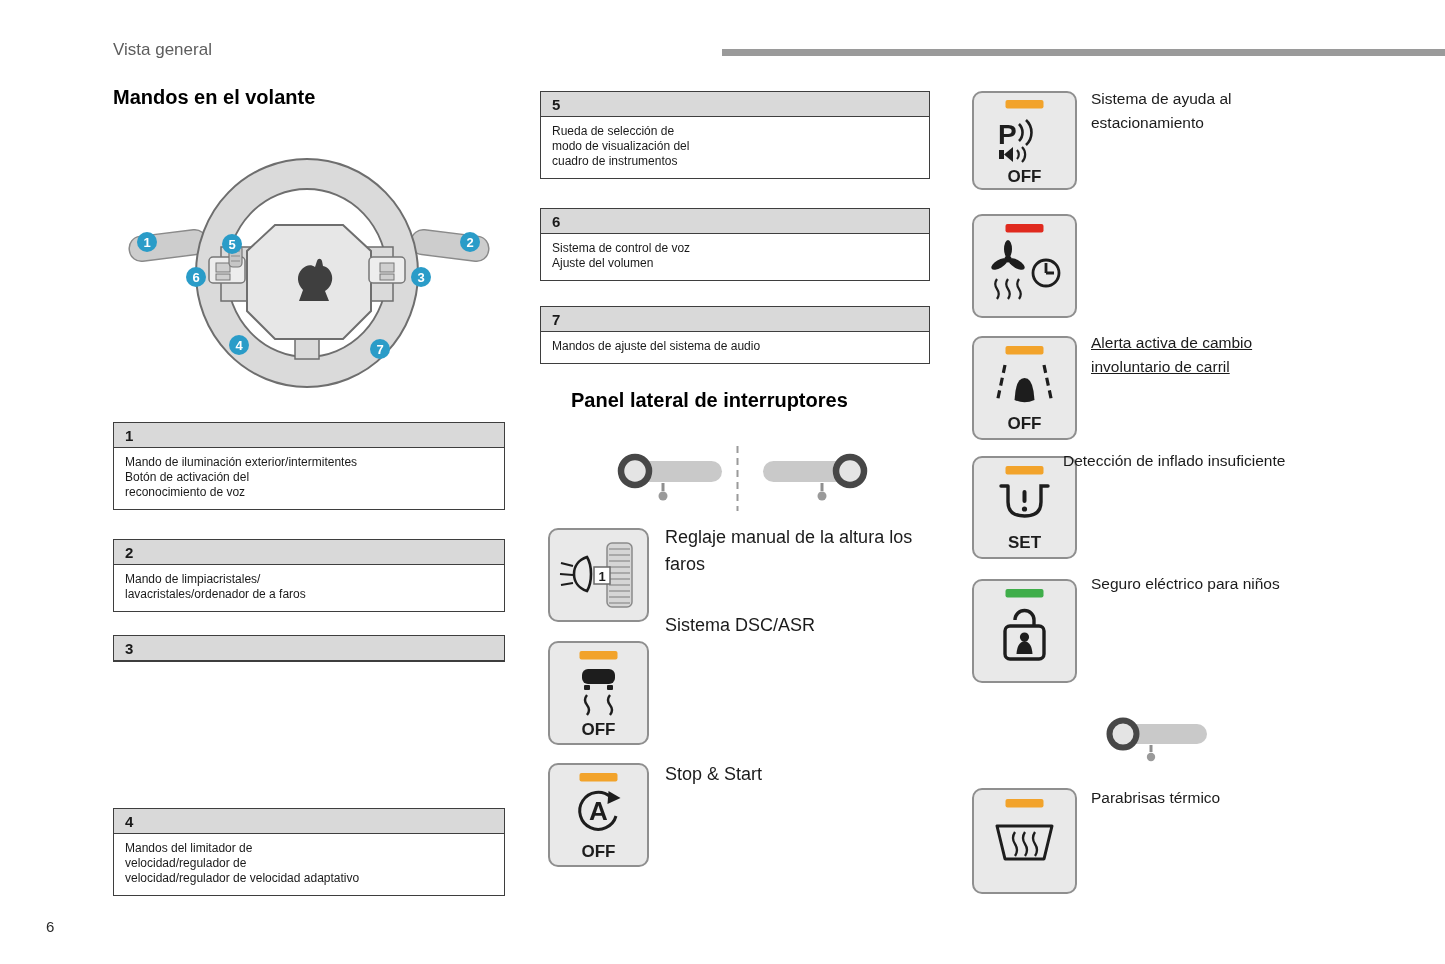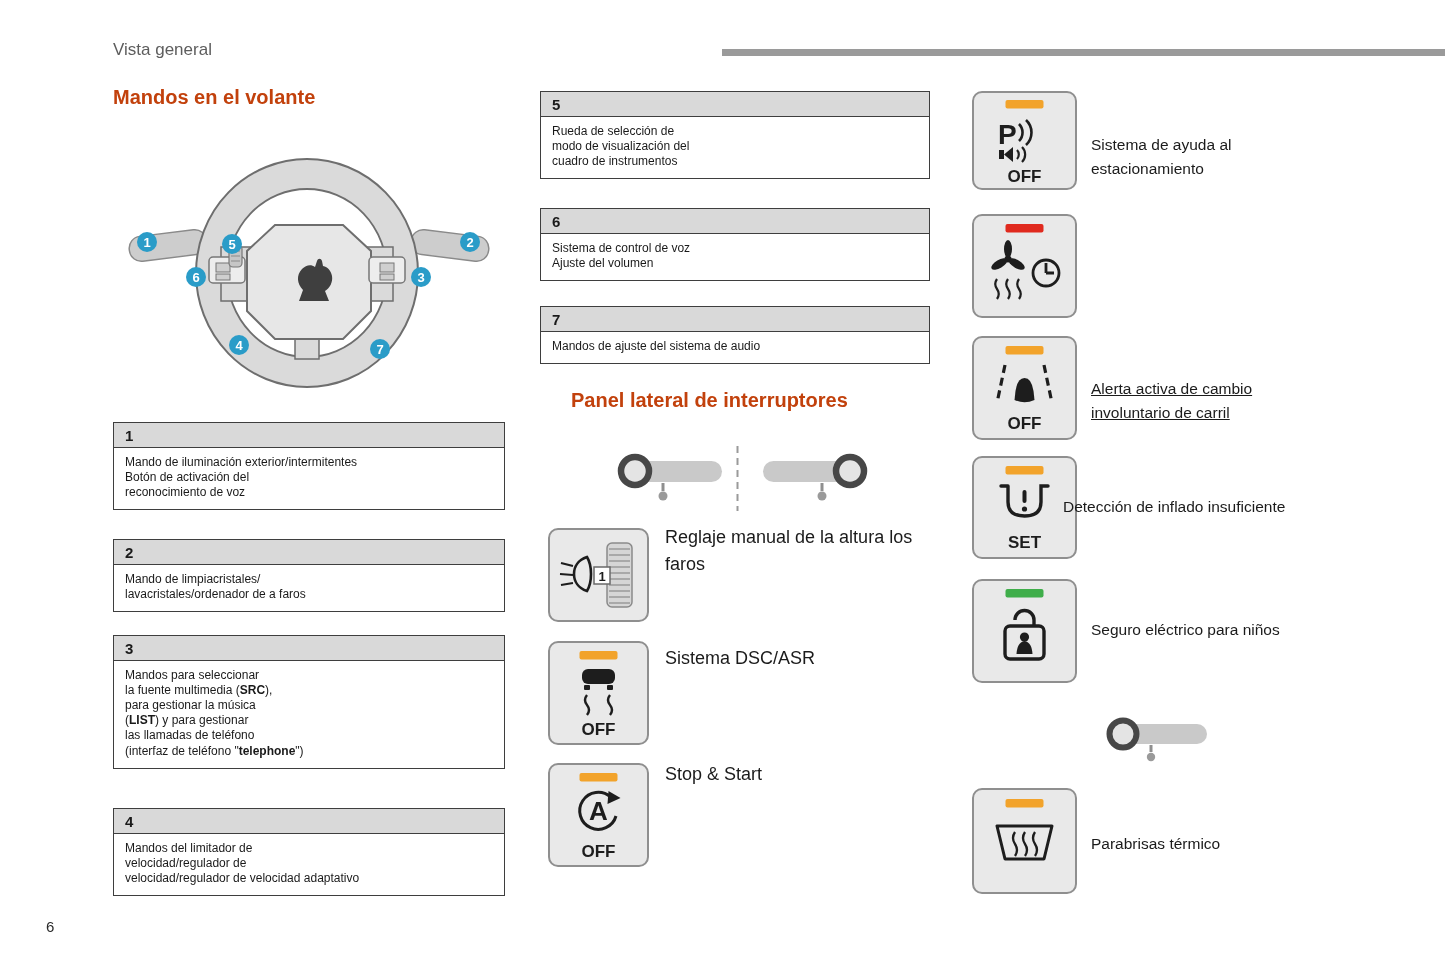--- a/index.html
+++ b/index.html
@@ -4,31 +4,31 @@
 <style>
   * { margin:0; padding:0; box-sizing:border-box; }
   html,body { background:#ffffff; }
   body { font-family:"Liberation Sans", sans-serif; color:#1a1a1a; }
   .page { position:relative; width:1445px; height:964px; background:#fff; overflow:hidden; }
 
   .page-header { position:absolute; left:113px; top:40px; font-size:17px; color:#5d5d5d; }
   .top-bar { position:absolute; left:722px; top:49px; width:723px; height:7px; background:#9a9a9a; }
   .page-number { position:absolute; left:46px; top:918px; font-size:15px; color:#2a2a2a; }
 
-  .title { position:absolute; font-size:20px; font-weight:bold; color:#c2410c; }
+  .title { position:absolute; font-size:20px; font-weight:bold; color:#000000; }
   .pre { white-space:pre-line; }
 
   .tbl { position:absolute; width:392px; border:1px solid #3e3e3e; background:#fff; }
   .tbl.mid { width:390px; }
   .tbl-head { background:#d9d9d9; border-bottom:1px solid #3e3e3e; font-weight:bold; font-size:15px; padding:3px 11px; height:25px; line-height:19px; }
   .tbl-body { padding:7px 11px 9px 11px; font-size:12px; line-height:1.26; }
 
   .abs { position:absolute; }
   .mid-label { position:absolute; font-size:18px; line-height:1.5; color:#1b1b1b; }
-  .rp-label { position:absolute; font-size:15.5px; line-height:1.55; color:#1b1b1b;margin-top:46px; }
+  .rp-label { position:absolute; font-size:15.5px; line-height:1.55; color:#1b1b1b; }
 
   svg { display:block; }
   svg text { font-family:"Liberation Sans", sans-serif; }
   .off-text { font-size:17px; font-weight:bold; fill:#1d1d1d; }
   .callout-text { font-size:13px; font-weight:bold; fill:#ffffff; }
 </style>
 </head>
 <body>
 
 <div class="page">
@@ -108,26 +108,20 @@
 Botón de activación del
 reconocimiento de voz</div>
   </div>
   <div class="tbl" style="left:113px; top:539px;">
     <div class="tbl-head">2</div>
     <div class="tbl-body pre">Mando de limpiacristales/
 lavacristales/ordenador de a faros</div>
   </div>
   <div class="tbl" style="left:113px; top:635px;">
     <div class="tbl-head">3</div>
-    <div class="tbl-body pre"><span>Mandos para seleccionar
-la fuente multimedia (</span><b>SRC</b><span>),
-para gestionar la música
-(</span><b>LIST</b><span>) y para gestionar
-las llamadas de teléfono
-(interfaz de teléfono "</span><b>telephone</b><span>")</span></div>
   </div>
   <div class="tbl" style="left:113px; top:808px;">
     <div class="tbl-head">4</div>
     <div class="tbl-body pre">Mandos del limitador de
 velocidad/regulador de
 velocidad/regulador de velocidad adaptativo</div>
   </div>
 
   <div class="tbl mid" style="left:540px; top:91px;">
     <div class="tbl-head">5</div>
@@ -178,21 +172,21 @@
   <svg class="abs" style="left:547px; top:640px;" width="103" height="106" viewBox="0 0 103 106">
     <rect x="2" y="2" width="99" height="102" rx="9" fill="#e9e9e9" stroke="#8f8f8f" stroke-width="2"></rect>
     <rect x="32.5" y="11" width="38" height="8.5" rx="2" fill="#F2A32B"></rect>
     <rect x="35" y="29" width="33" height="15" rx="6" fill="#1d1d1d"></rect>
     <rect x="37" y="45" width="6" height="5" rx="1" fill="#1d1d1d"></rect>
     <rect x="60" y="45" width="6" height="5" rx="1" fill="#1d1d1d"></rect>
     <path d="M40,55 q-4,5 0,10 q4,5 0,10" stroke="#1d1d1d" stroke-width="2.4" fill="none"></path>
     <path d="M63,55 q-4,5 0,10 q4,5 0,10" stroke="#1d1d1d" stroke-width="2.4" fill="none"></path>
     <text class="off-text" x="51.5" y="95" text-anchor="middle">OFF</text>
   </svg>
-  <div class="mid-label" style="left:665px; top:645px;">Sistema DSC/ASR</div>
+  <div class="mid-label" style="left:665px; top:612px;">Sistema DSC/ASR</div>
 
   <svg class="abs" style="left:547px; top:762px;" width="103" height="106" viewBox="0 0 103 106">
     <rect x="2" y="2" width="99" height="102" rx="9" fill="#e9e9e9" stroke="#8f8f8f" stroke-width="2"></rect>
     <rect x="32.5" y="11" width="38" height="8.5" rx="2" fill="#F2A32B"></rect>
     <g transform="translate(51.5,49)">
       <path d="M 12,-14 A 18.5,18.5 0 1 0 17.5,5" fill="none" stroke="#1d1d1d" stroke-width="3"></path>
       <polygon points="10,-20 22,-13 9,-7" fill="#1d1d1d"></polygon>
     </g>
     <text x="51.5" y="58" text-anchor="middle" font-size="26" font-weight="bold" fill="#1d1d1d">A</text>
     <text class="off-text" x="51.5" y="95" text-anchor="middle">OFF</text>

